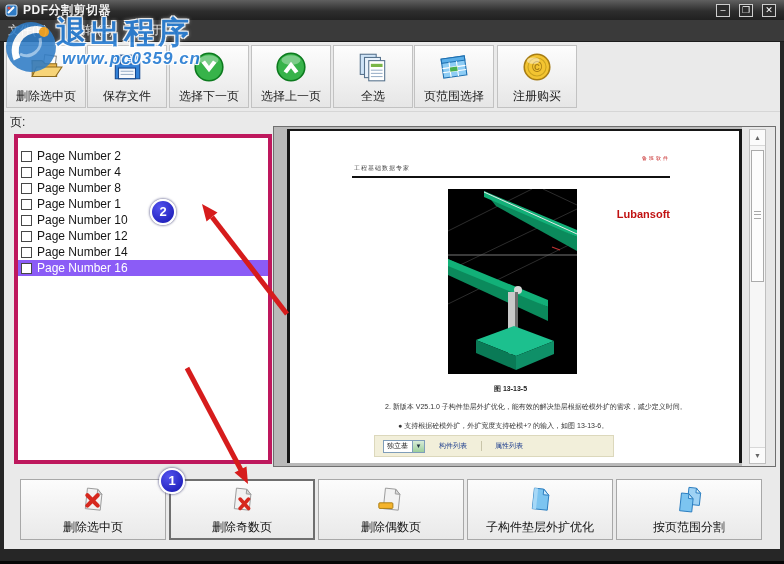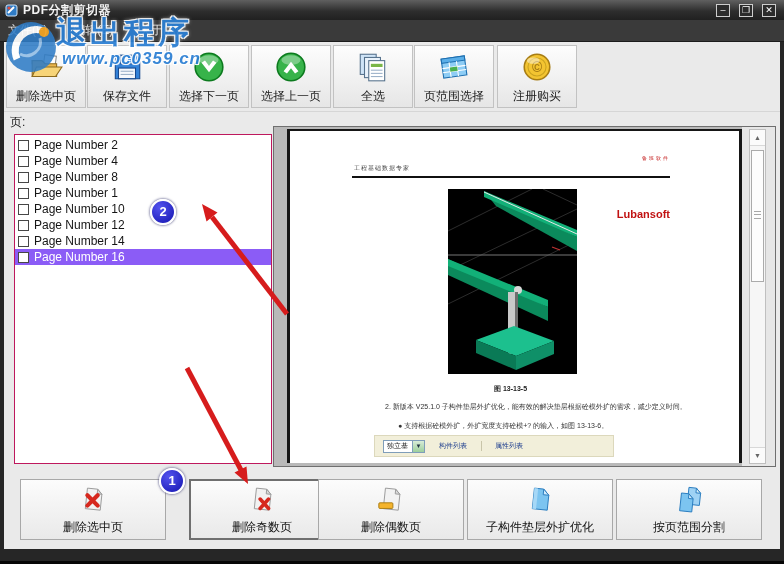--- a/index.html
+++ b/index.html
@@ -23,21 +23,21 @@
   .client{position:absolute;left:4px;top:42px;width:776px;height:507px;background:#eaeaea;}
   
   .toolbar{position:absolute;left:0;top:0;width:776px;height:70px;border-bottom:1px solid #d6d6d6;box-sizing:border-box;}
   .tb-btn{position:absolute;top:3px;height:63px;width:80px;border:1px solid #c2c2c2;
     background:linear-gradient(#fdfdfd,#e6e6e6);box-sizing:border-box;text-align:center;}
   .tb-btn svg{margin-top:4px;}
   .tb-label{font-size:12px;color:#1c1c1c;margin-top:0px;}
   
   .page-label{position:absolute;left:6px;top:72px;font-size:12px;color:#1c1c1c;}
   .listbox{position:absolute;left:10px;top:92px;width:258px;height:330px;background:#fff;
-    border:1px solid #be185d;box-sizing:border-box;overflow:hidden;padding-top:2px;}
+    border:4px solid #be185d;box-sizing:border-box;overflow:hidden;padding-top:10px;}
   .list-item{height:16px;display:flex;align-items:center;font-size:12px;color:#151515;padding-left:3px;}
   .list-item.selected{background:#8b5cf6;color:#fff;}
   .checkbox{width:11px;height:11px;border:1px solid #474747;background:#fff;margin-right:5px;
     flex:none;box-sizing:border-box;}
   
   .preview{position:absolute;left:269px;top:84px;width:503px;height:341px;background:#b9b9b9;
     border:1px solid #6f6f6f;box-sizing:border-box;}
   .scroll-zone{position:absolute;right:0;top:0;width:33px;height:339px;background:#e6e6e6;}
   .page{position:absolute;left:13px;top:2px;width:455px;height:334px;background:#fff;
     border-left:3px solid #161616;border-right:3px solid #161616;border-top:2px solid #161616;box-sizing:border-box;}
@@ -68,21 +68,21 @@
   .sb-up{top:0;border-bottom:1px solid #d8d8d8;}
   .sb-down{bottom:0;border-top:1px solid #d8d8d8;}
   .sb-thumb{position:absolute;left:1px;top:20px;width:13px;height:132px;background:#fdfdfd;
     border:1px solid #ababab;box-sizing:border-box;}
   .sb-grip{position:absolute;left:2px;top:60px;width:7px;height:6px;
     border-top:1px solid #a8a8a8;border-bottom:1px solid #a8a8a8;}
   .sb-grip::after{content:"";position:absolute;left:0;top:2px;width:7px;height:1px;background:#a8a8a8;}
   
   .bb-btn{position:absolute;top:437px;width:146px;height:61px;border:1px solid #a8a8a8;
     background:linear-gradient(#fcfcfc,#e9e9e9);box-sizing:border-box;text-align:center;}
-  .bb-btn.hl{border:2px solid #6f6f6f;margin-left:20px;}
+  .bb-btn.hl{border:2px solid #6f6f6f;}
   .bb-btn svg{margin-top:5px;}
   .bb-btn.hl svg{margin-top:4px;}
   .bb-label{font-size:12px;color:#141414;}
   .bottom-line{position:absolute;left:0;bottom:0;width:784px;height:3px;background:#060606;}
   
   .arrows{position:absolute;left:0;top:0;z-index:40;pointer-events:none;}
   .badge{position:absolute;z-index:45;width:22px;height:22px;border-radius:50%;
     background:radial-gradient(circle at 35% 30%,#5353ef,#1313ae);border:2px solid #fff;
     box-shadow:0 0 2px 1px rgba(80,80,130,.55);color:#fff;font-weight:bold;font-size:13px;
     text-align:center;line-height:22px;}

